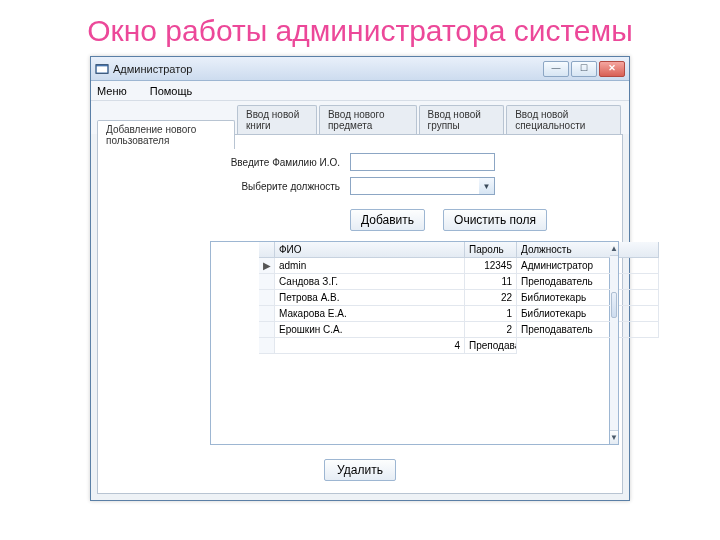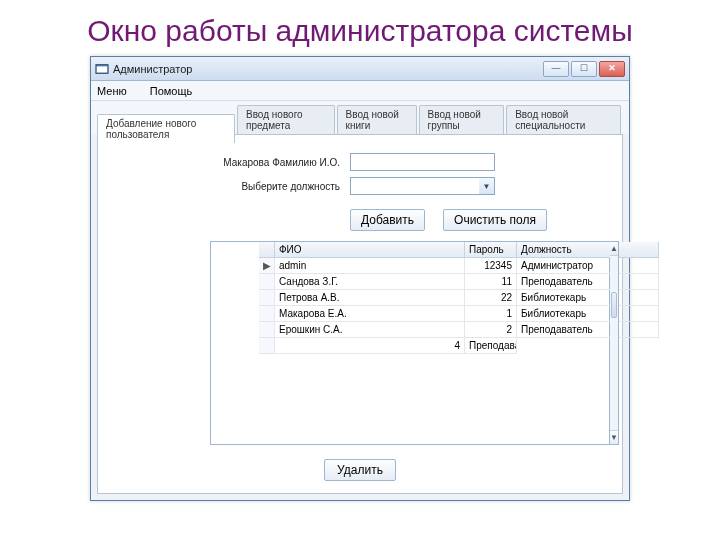--- a/index.html
+++ b/index.html
@@ -1,17 +1,17 @@
 <!DOCTYPE html>
 <html><head>
 <meta charset="utf-8">
 <style>
   * { box-sizing: border-box; font-family: Tahoma, Arial, sans-serif; }
   body { margin: 0; background: #fff; width: 720px; height: 540px; overflow: hidden; }
-  .slide-title { font-size: 30px; text-align: center; margin: 14px 0 8px 0; font-weight: normal; color: #701a75; }
+  .slide-title { font-size: 30px; text-align: center; margin: 14px 0 8px 0; font-weight: normal; color: #ec4899; }
   .window {
     width: 540px; margin: 0 auto; border: 1px solid #5a7fa6;
     background: #eef2f6; box-shadow: 0 0 4px rgba(0,0,0,0.2);
   }
   .titlebar {
     height: 24px; background: linear-gradient(#e9f0fa,#cddcef);
     display: flex; align-items: center; padding: 0 4px; border-bottom: 1px solid #9db6d2;
   }
   .titlebar .app-icon { width: 14px; height: 14px; margin-right: 4px; display: inline-flex; }
   .titlebar .title { font-size: 11px; color: #1a1a1a; flex: 1; }
@@ -26,21 +26,21 @@
   .menubar span { cursor: default; }
   .tabstrip {
     display: flex; align-items: flex-end; padding: 4px 6px 0 6px; gap: 0; font-size: 10px;
     background: #f3f6fa;
   }
   .tab {
     padding: 3px 8px; border: 1px solid #b8c4d2; border-bottom: none;
     background: #e8edf3; margin-right: 2px; border-radius: 2px 2px 0 0; cursor: default;
     color: #333;
   }
-  .tab.active { background: #fff; position: relative; top: 9px; }
+  .tab.active { background: #fff; position: relative; top: 15px; }
   .tabpanel {
     background: #fff; border: 1px solid #b8c4d2; margin: 0 6px 6px 6px; padding: 12px 12px 8px 12px;
     min-height: 360px;
   }
   .form-row { display: flex; align-items: center; margin: 6px 0; font-size: 10px; }
   .form-row label { width: 240px; text-align: right; padding-right: 10px; color: #222; }
   .txt {
     width: 145px; height: 18px; border: 1px solid #8ca6c4; background: #fff; font-size: 10px;
     padding: 1px 3px;
   }
@@ -111,30 +111,30 @@
     </div>
   </div>
 
   <div class="menubar">
     <span>Меню</span>
     <span>Помощь</span>
   </div>
 
   <div class="tabstrip">
     <div class="tab active">Добавление нового пользователя</div>
+    <div class="tab">Ввод новой книги</div>
     <div class="tab">Ввод нового предмета</div>
-    <div class="tab">Ввод новой книги</div>
     <div class="tab">Ввод новой группы</div>
     <div class="tab">Ввод новой специальности</div>
   </div>
 
   <div class="tabpanel">
 
     <div class="form-row">
-      <label>Макарова Фамилию И.О.</label>
+      <label>Введите Фамилию И.О.</label>
       <input class="txt" value="" style="">
     </div>
     <div class="form-row">
       <label>Выберите должность</label>
       <div class="combo-wrap">
         <input class="txt" value="" style="">
         <div class="combo-btn">▼</div>
       </div>
     </div>
 

